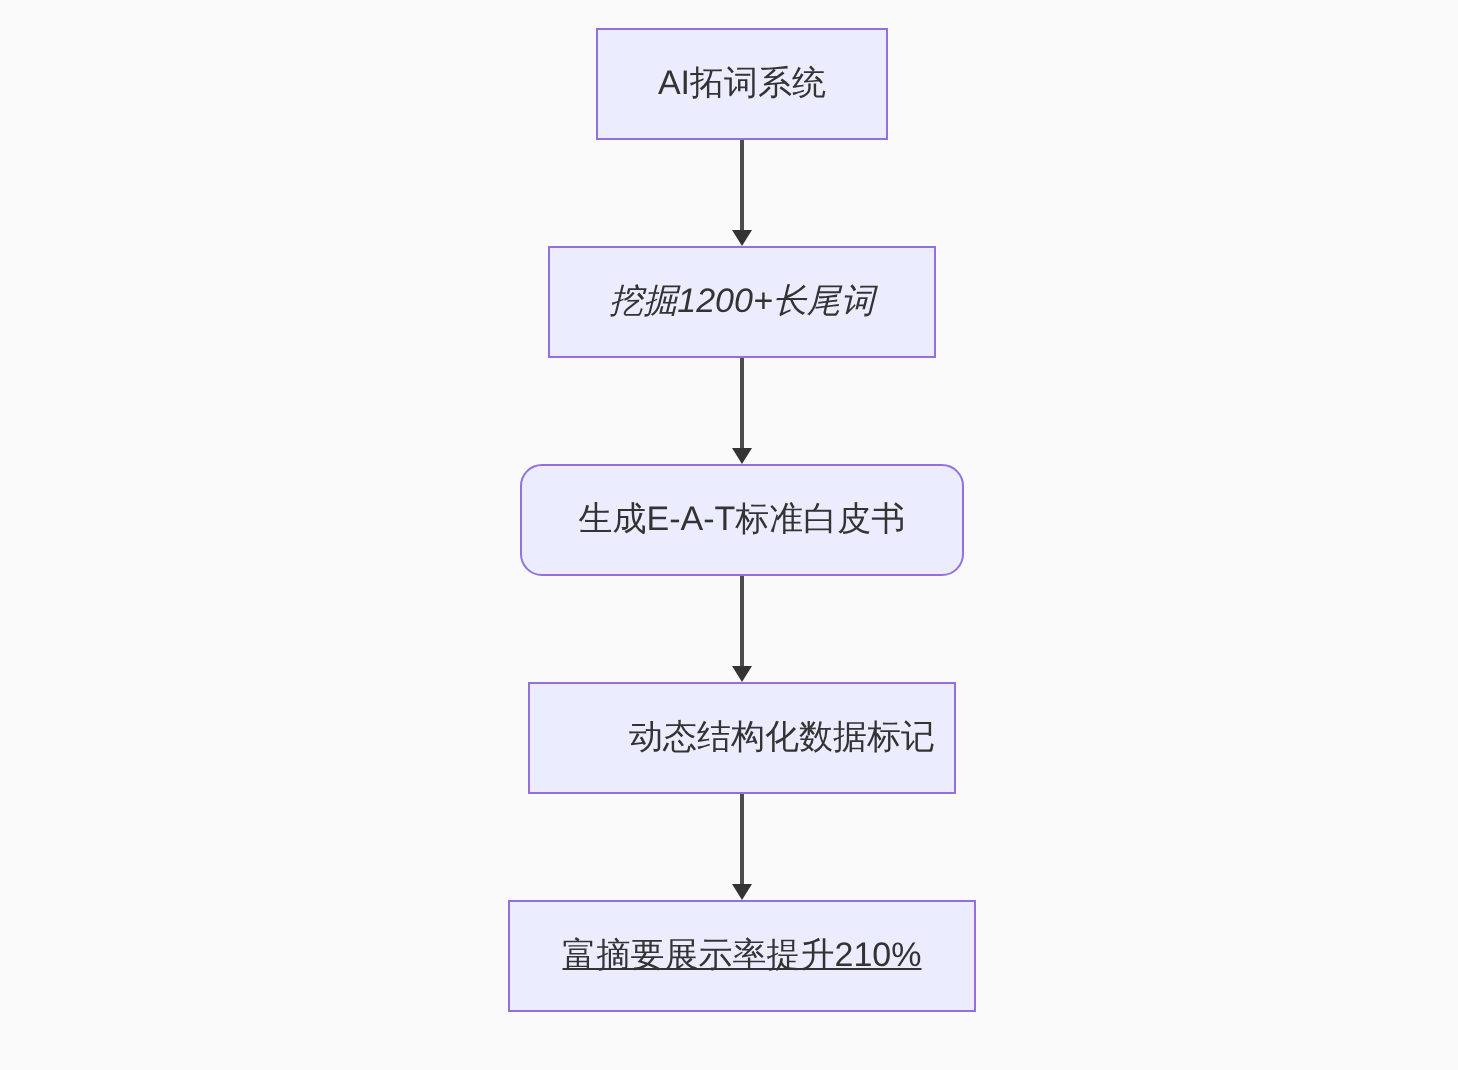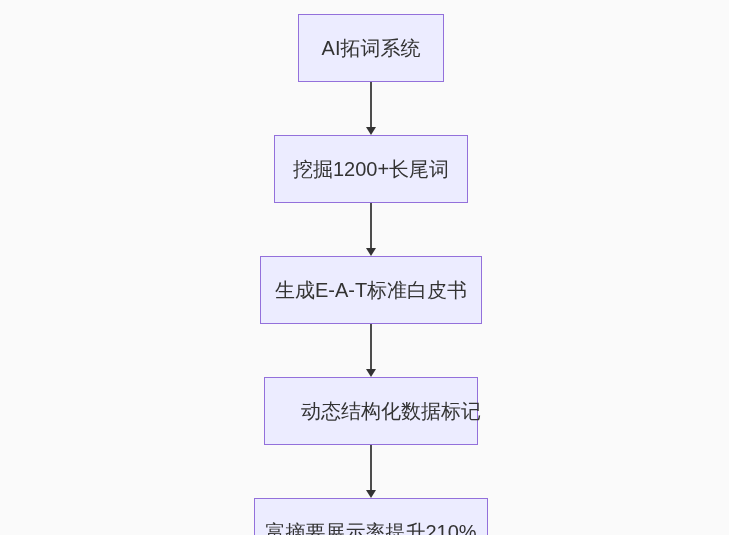--- a/index.html
+++ b/index.html
@@ -22,36 +22,36 @@
     position: absolute;
     top: 14px;
     left: 371px;
     transform: translateX(-50%);
     display: flex;
     flex-direction: column;
     align-items: center;
   }
   .node {
     box-sizing: border-box;
-    height: 68px;
+    height: 56px;
     display: flex;
     align-items: center;
     justify-content: center;
     background: var(--node-fill, #ECECFF);
     border: 1px solid var(--node-border, #9370DB);
     color: var(--text-color, #333333);
-    font-size: 20px;
+    font-size: 17px;
     line-height: 1.2;
     text-align: center;
     white-space: nowrap;
   }
   
   .node.n1 { width: 146px; }
-  .node.n2 { width: 194px; }
-  .node.n3 { width: 222px; }
+  .node.n2 { width: 194px; font-style: italic; }
+  .node.n3 { width: 222px; border-radius: 11px; }
   .node.n4 { width: 214px; padding-left: 40px; }
   .node.n5 { width: 234px; text-decoration: underline; }
 
   .arrow {
     height: 53px;
     display: flex;
     flex-direction: column;
     align-items: center;
     justify-content: flex-end;
   }

